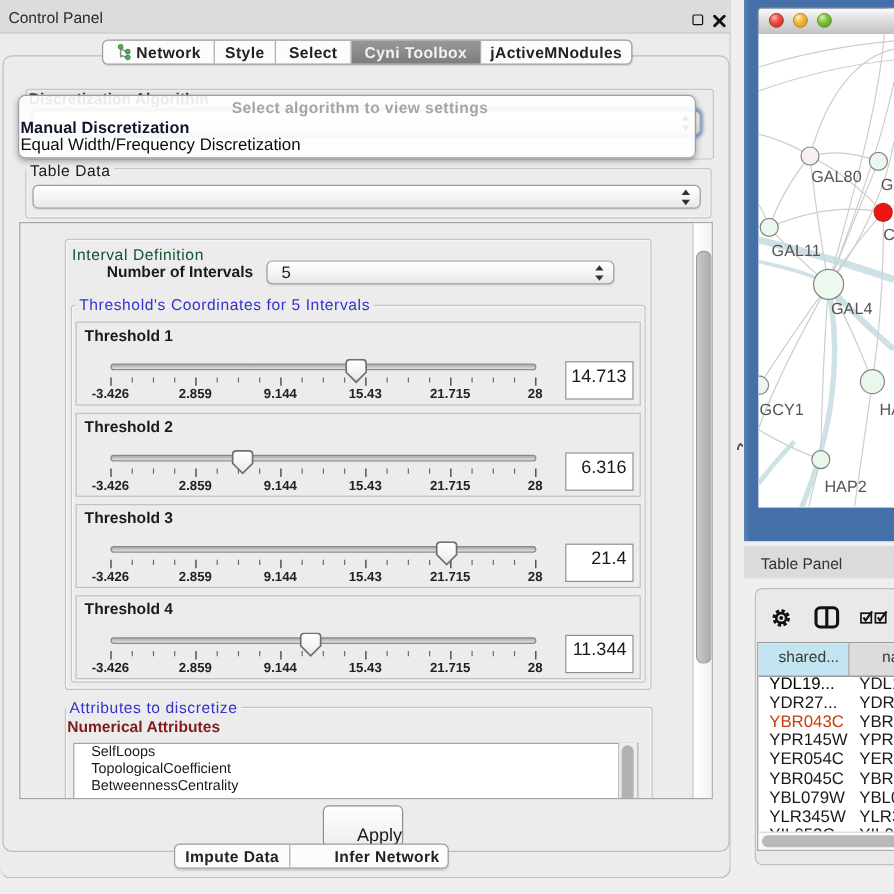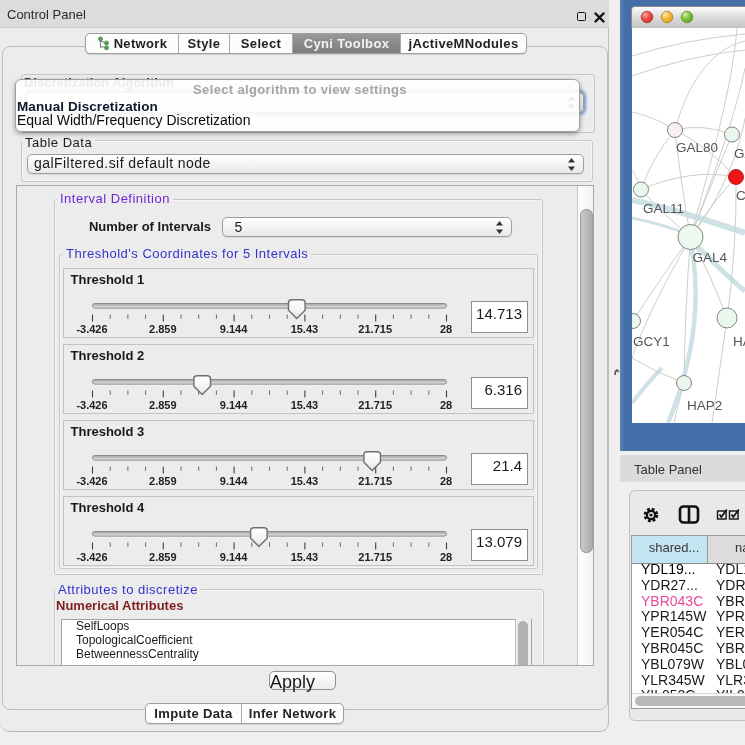--- a/index.html
+++ b/index.html
@@ -46,29 +46,28 @@
 <div class="a" style="left:24px;top:75px;font-size:13px;font-weight:bold;color:#333;">Discretization Algorithm</div>
 <div class="combo" style="left:27px;top:92px;width:555px;height:19px;box-shadow:0 0 3px 1.5px rgba(90,140,200,.85);">
       <div class="spin"><svg width="9" height="15">
           <path d="M4.5 1 L8 5.5 H1 Z" fill="#333"></path>
           <path d="M4.5 14 L1 9.5 H8 Z" fill="#333"></path>
         </svg></div>
     </div>
 <div class="grp" style="left:21px;top:140px;width:570px;height:40px;"></div>
 <div class="gt" style="left:22px;top:136px;color:#1a1a1a;">Table Data</div>
 <div class="combo" style="left:27px;top:154px;width:555px;height:18px;">
-      <div class="tx" style="letter-spacing:.45px;top:0;">galFiltered.sif default node</div>
       <div class="spin"><svg width="9" height="15">
           <path d="M4.5 1 L8 5.5 H1 Z" fill="#333"></path>
           <path d="M4.5 14 L1 9.5 H8 Z" fill="#333"></path>
         </svg></div>
     </div>
 <div class="a" style="left:16px;top:185px;width:576px;height:479px;border:1px solid #a8a8a8;background:#ececec;overflow:hidden;">
 <div class="grp" style="left:36.5px;top:12.5px;width:487px;height:374px;"></div>
-<div class="gt" style="left:40px;top:6px;color:#6d28d9;">Interval Definition</div>
+<div class="gt" style="left:40px;top:20px;color:#14532d;">Interval Definition</div>
 <div class="row" style="left:40px;top:33px;width:154px;text-align:right;font-size:13px;font-weight:bold;color:#1a1a1a;">Number of Intervals</div>
 <div class="combo" style="left:204.5px;top:30.5px;width:288px;height:18px;">
         <div class="tx" style="left:12px;">5</div>
         <div class="spin"><svg width="9" height="15">
             <path d="M4.5 1 L8 5.5 H1 Z" fill="#333"></path>
             <path d="M4.5 14 L1 9.5 H8 Z" fill="#333"></path>
           </svg></div>
       </div>
 <div class="grp" style="left:42px;top:67.5px;width:477px;height:313px;"></div>
 <div class="gt" style="left:46px;top:61px;color:#3333cc;">Threshold's Coordinates for 5 Intervals</div>
@@ -171,36 +170,36 @@
           <path d="M4.5 15.5 V22.5 M75.3 15.5 V22.5 M146.1 15.5 V22.5 M216.9 15.5 V22.5 M287.7 15.5 V22.5 M358.5 15.5 V22.5 " stroke="#3f3f3f" stroke-width="1.1" fill="none"></path>
           <path d="M22.2 15.5 V19.8 M39.9 15.5 V19.8 M57.6 15.5 V19.8 M93.0 15.5 V19.8 M110.7 15.5 V19.8 M128.4 15.5 V19.8 M163.8 15.5 V19.8 M181.5 15.5 V19.8 M199.2 15.5 V19.8 M234.6 15.5 V19.8 M252.3 15.5 V19.8 M270.0 15.5 V19.8 M305.4 15.5 V19.8 M323.1 15.5 V19.8 M340.8 15.5 V19.8 " stroke="#6a6a6a" stroke-width="1" fill="none"></path>
           <path d="M162.6 3.5 Q162.6 .7 165.9 .7 L175.9 .7 Q179.2 .7 179.2 3.5 L179.2 11.2 L170.9 19.5 L162.6 11.2 Z" fill="url(#thm)" stroke="#6f6f6f" stroke-width="1.4"></path>
         </svg>
 <div class="tlb" style="left:28.5px;">-3.426</div>
 <div class="tlb" style="left:99.3px;">2.859</div>
 <div class="tlb" style="left:170.1px;">9.144</div>
 <div class="tlb" style="left:240.9px;">15.43</div>
 <div class="tlb" style="left:311.7px;">21.715</div>
 <div class="tlb" style="left:382.5px;">28</div>
-<div class="vbox">13.079</div>
+<div class="vbox">11.344</div>
 </div>
 <div class="grp" style="left:37px;top:403px;width:488px;height:90px;"></div>
 <div class="gt" style="left:38px;top:397px;color:#3333cc;">Attributes to discretize</div>
 <div class="row" style="left:39px;top:412px;font-size:13px;font-weight:bold;color:#7f1d1d;">Numerical Attributes</div>
 <div class="a" style="left:44px;top:433px;width:469px;height:50px;background:#fff;border:1px solid #a3a3a3;"></div>
 <div class="row" style="left:59px;top:433px;font-size:12px;color:#1a1a1a;">SelfLoops</div>
 <div class="row" style="left:59px;top:447px;font-size:12px;color:#1a1a1a;">TopologicalCoefficient</div>
 <div class="row" style="left:59px;top:461px;font-size:12px;color:#1a1a1a;">BetweennessCentrality</div>
 <div class="a" style="left:498px;top:433px;width:15px;height:50px;background:#ededed;border-left:1px solid #c0c0c0;"></div>
 <div class="a" style="left:500.5px;top:435px;width:10px;height:60px;background:#b2b2b2;border-radius:5px;"></div>
 <div class="a" style="left:560px;top:0;width:16px;height:479px;background:linear-gradient(90deg,#ffffff,#f2f2f2);border-left:1px solid #c8c8c8;"></div>
 <div class="a" style="left:562.5px;top:23px;width:11px;height:342px;background:linear-gradient(90deg,#c9c9c9,#adadad);border:1px solid #9b9b9b;border-radius:6px;"></div>
 </div>
-<div class="a" style="left:269px;top:671px;width:65px;height:17px;background:linear-gradient(#ffffff,#ededed);border:1px solid #8f8f8f;border-radius:5px;text-align:left;font-size:18px;color:#1a1a1a;padding-top:0;">Apply</div>
-<div class="seg" style="left:145px;top:703px;height:18.5px;">
+<div class="a" style="left:269px;top:671px;width:65px;height:17px;background:linear-gradient(#ffffff,#ededed);border:1px solid #8f8f8f;border-radius:5px;text-align:right;font-size:15px;color:#1a1a1a;padding-top:16px;">Apply</div>
+<div class="seg" style="left:145px;top:703px;height:18.5px;gap:30px;">
       <div style="width:95px;">Impute Data</div>
       <div style="width:101px;">Infer Network</div>
     </div>
 <div class="a" style="left:620px;top:0;width:125px;height:451px;background:linear-gradient(90deg,#5c83b8 0,#446fa8 5px);"></div>
 <div class="a" style="left:631px;top:6px;width:114px;height:21px;background:linear-gradient(#fcfcfc,#dedede 45%,#c3c3c3);border:1px solid #8a8a8a;border-bottom:1px solid #5f5f5f;border-radius:4px 0 0 0;"></div>
 <svg class="a" style="left:632px;top:7px;" width="113" height="20" viewBox="0 0 113 20">
 <defs>
 <radialGradient id="rr" cx=".35" cy=".3" r=".8">
           <stop offset="0" stop-color="#ffb0aa"></stop>
           <stop offset=".45" stop-color="#ee4f44"></stop>
@@ -297,21 +296,21 @@
 <path d="M90.5 10.5 L92.3 13 L97.8 5.5" stroke-width="1.7"></path>
 </g>
     </svg>
 <div class="a" style="left:631px;top:535px;width:114px;height:172px;background:#fff;border:1px solid #9a9a9a;border-right:none;overflow:hidden;">
 <div class="a" style="left:0;top:0;width:75px;height:23px;background:#c3e5f2;border-right:1px solid #9a9a9a;border-bottom:1px solid #8a8a8a;text-align:center;font-size:13px;color:#3a3a3a;padding-top:4px;text-indent:9px;">shared...</div>
 <div class="a" style="left:76px;top:0;width:38px;height:23px;background:#dcdcdc;border-bottom:1px solid #8a8a8a;font-size:13px;color:#3a3a3a;padding-top:4px;padding-left:27px;">na</div>
 <div class="row" style="left:9px;top:25.0px;font-size:14px;color:#000000;">YDL19...</div>
 <div class="row" style="left:84px;top:25.0px;font-size:14px;color:#1a1a1a;">YDL1</div>
 <div class="row" style="left:9px;top:40.8px;font-size:14px;color:#1a1a1a;">YDR27...</div>
 <div class="row" style="left:84px;top:40.8px;font-size:14px;color:#1a1a1a;">YDR2</div>
-<div class="row" style="left:9px;top:56.6px;font-size:14px;color:#ec4899;">YBR043C</div>
+<div class="row" style="left:9px;top:56.6px;font-size:14px;color:#c2410c;">YBR043C</div>
 <div class="row" style="left:84px;top:56.6px;font-size:14px;color:#1a1a1a;">YBR0</div>
 <div class="row" style="left:9px;top:72.4px;font-size:14px;color:#1a1a1a;">YPR145W</div>
 <div class="row" style="left:84px;top:72.4px;font-size:14px;color:#1a1a1a;">YPR1</div>
 <div class="row" style="left:9px;top:88.2px;font-size:14px;color:#1a1a1a;">YER054C</div>
 <div class="row" style="left:84px;top:88.2px;font-size:14px;color:#1a1a1a;">YER0</div>
 <div class="row" style="left:9px;top:104.0px;font-size:14px;color:#1a1a1a;">YBR045C</div>
 <div class="row" style="left:84px;top:104.0px;font-size:14px;color:#1a1a1a;">YBR0</div>
 <div class="row" style="left:9px;top:119.8px;font-size:14px;color:#1a1a1a;">YBL079W</div>
 <div class="row" style="left:84px;top:119.8px;font-size:14px;color:#1a1a1a;">YBL0</div>
 <div class="row" style="left:9px;top:135.6px;font-size:14px;color:#1a1a1a;">YLR345W</div>

